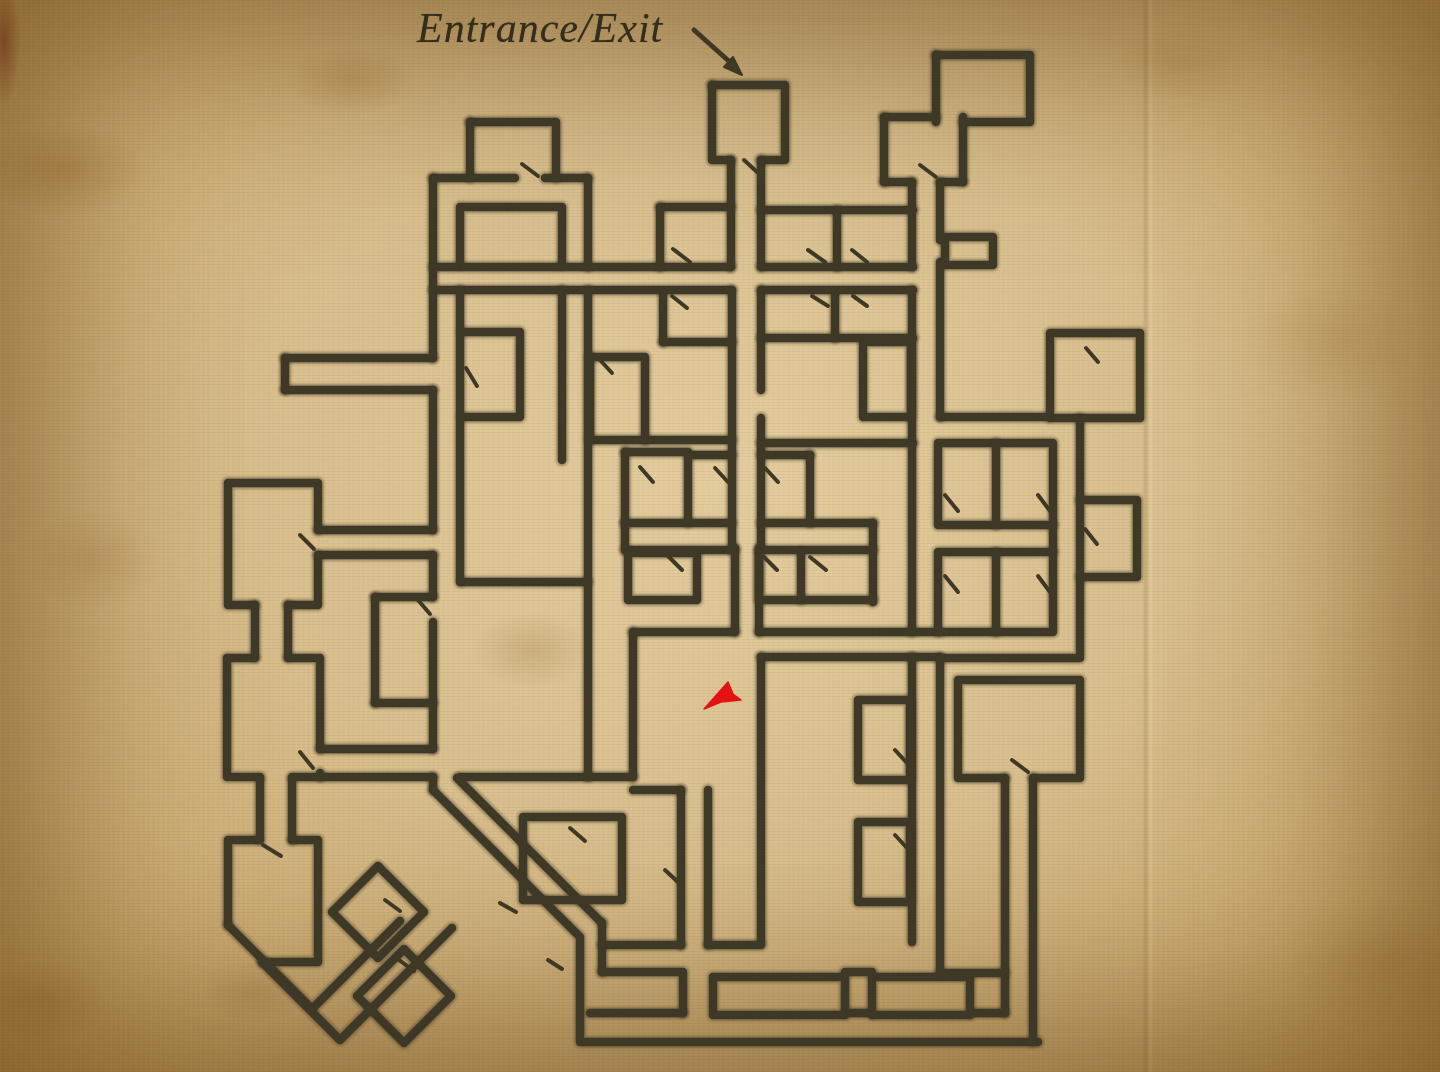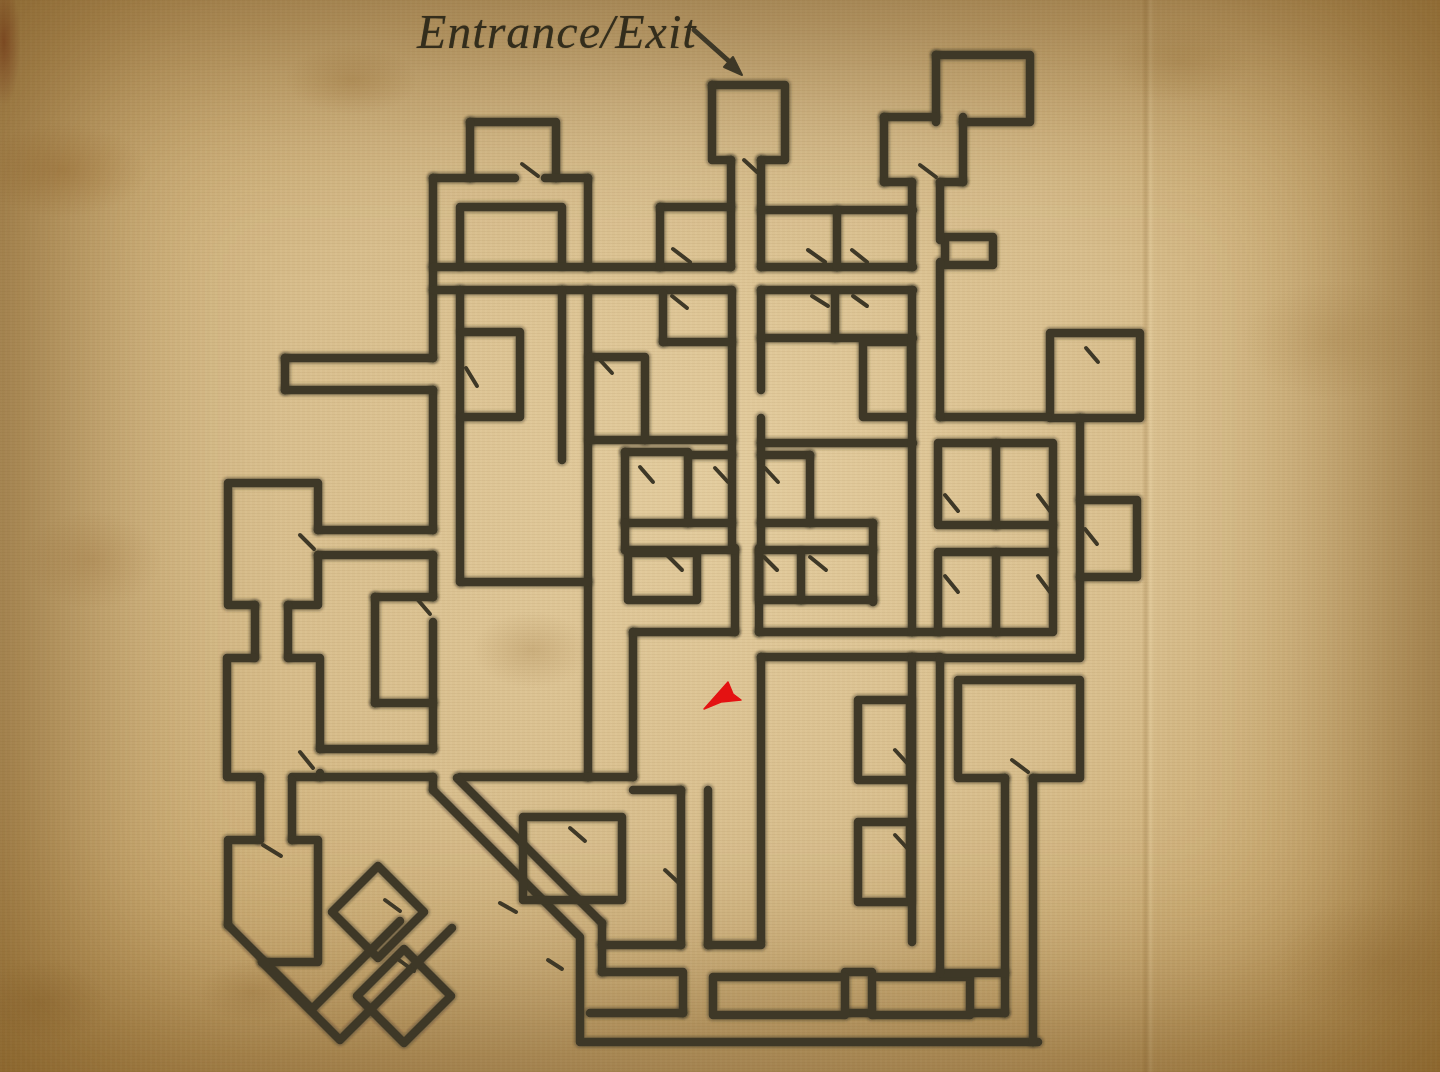--- a/index.html
+++ b/index.html
@@ -19,21 +19,21 @@
       radial-gradient(ellipse 95px 60px at 42px 1002px, rgba(135,95,40,.24), transparent 70%),
       linear-gradient(90deg, transparent 1142px, rgba(120,85,35,.20) 1146px, rgba(255,240,200,.18) 1150px, transparent 1155px),
       repeating-linear-gradient(0deg, rgba(115,82,35,.065) 0 1px, transparent 1px 3px),
       repeating-linear-gradient(90deg, rgba(255,245,215,.05) 0 2px, transparent 2px 5px),
       radial-gradient(ellipse at 50% 45%, #e3cc9e 0%, #d8be8d 45%, #cbab72 75%, #b8914e 100%);
     box-shadow: inset 0 0 190px 45px rgba(92,58,14,.55);
   }
   svg.maze{position:absolute;left:0;top:0;width:1440px;height:1072px;}
   .entrance-label{position:absolute;left:417px;top:4px;
     font-family:"Liberation Serif",serif;font-style:italic;font-weight:500;
-    font-size:48px;letter-spacing:1px;color:#332d1c;
+    font-size:42px;letter-spacing:1px;color:#332d1c;
     text-shadow:0 0 1px rgba(51,45,28,.55);}
 </style>
 </head>
 <body>
 
 <div class="stage">
   <div class="parchment"></div>
   <svg class="maze" id="maze-canvas" viewBox="0 0 1440 1072">
       <defs>
         <filter id="softink" x="-20%" y="-20%" width="140%" height="140%">

